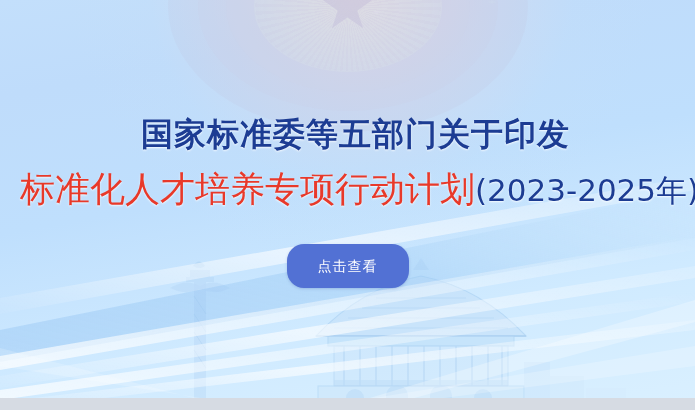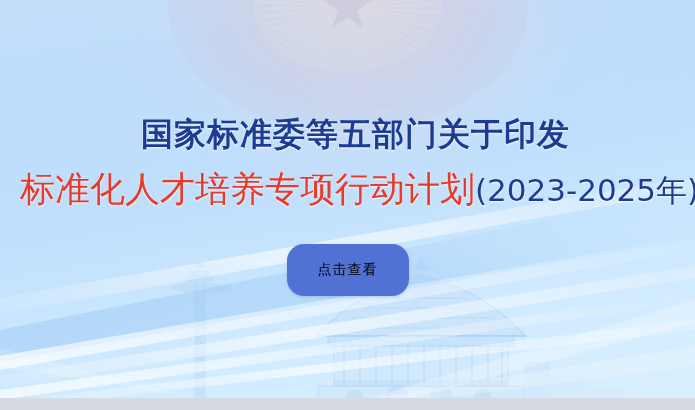--- a/index.html
+++ b/index.html
@@ -78,25 +78,25 @@
     font-family:"DejaVu Sans","Liberation Sans",sans-serif;
   }
   .l2-red{color:#e8392a;text-shadow:0 1px 2px rgba(255,255,255,.85);}
   .l2-blue{color:#1c3c93;text-shadow:0 1px 2px rgba(255,255,255,.85);}
   .l2-year{font-size:31px;}
 
   
   .cta-wrap{position:absolute;left:0;right:0;top:244px;text-align:center;z-index:7;}
   .cta{
     display:inline-block;box-sizing:border-box;
-    width:122px;height:52px;line-height:34px;
+    width:122px;height:44px;line-height:34px;
     border-radius:17px;
     background:#5271d4;
-    color:#000000;font-size:14px;letter-spacing:1px;
-    font-family:Liberation Serif, serif;
+    color:#ffffff;font-size:14px;letter-spacing:1px;
+    font-family:Liberation Sans, sans-serif;
     cursor:pointer;border:none;
     box-shadow:0 1px 3px rgba(40,70,150,.22);
   }
 
   
   .footer-strip{
     position:absolute;left:0;bottom:0;width:695px;height:12px;
     background:#d6dbe3;z-index:9;
   }
 </style>

